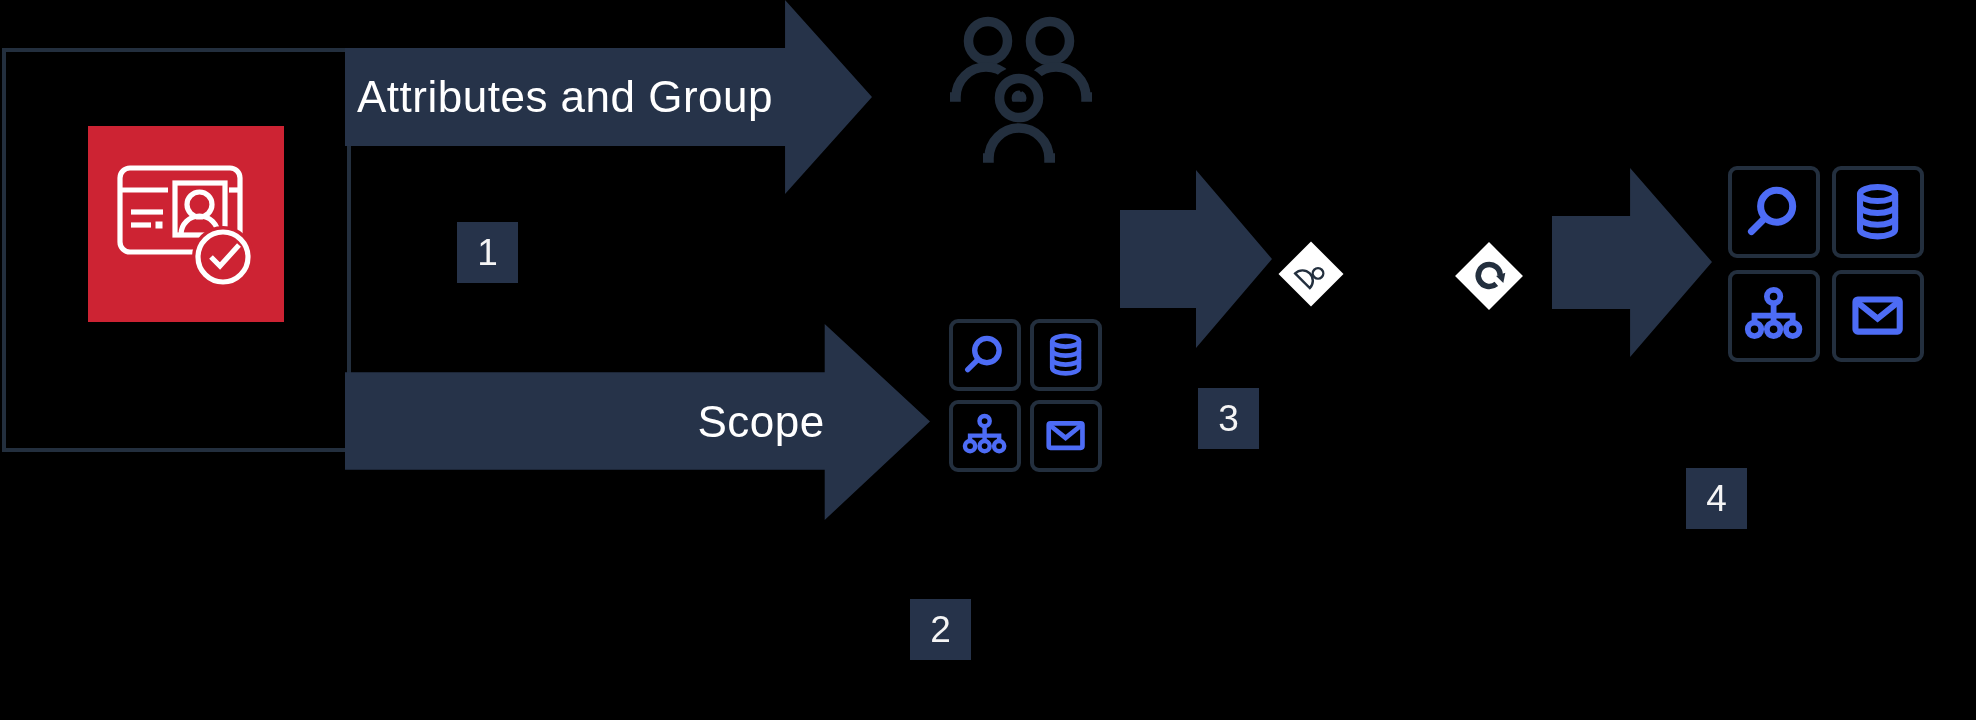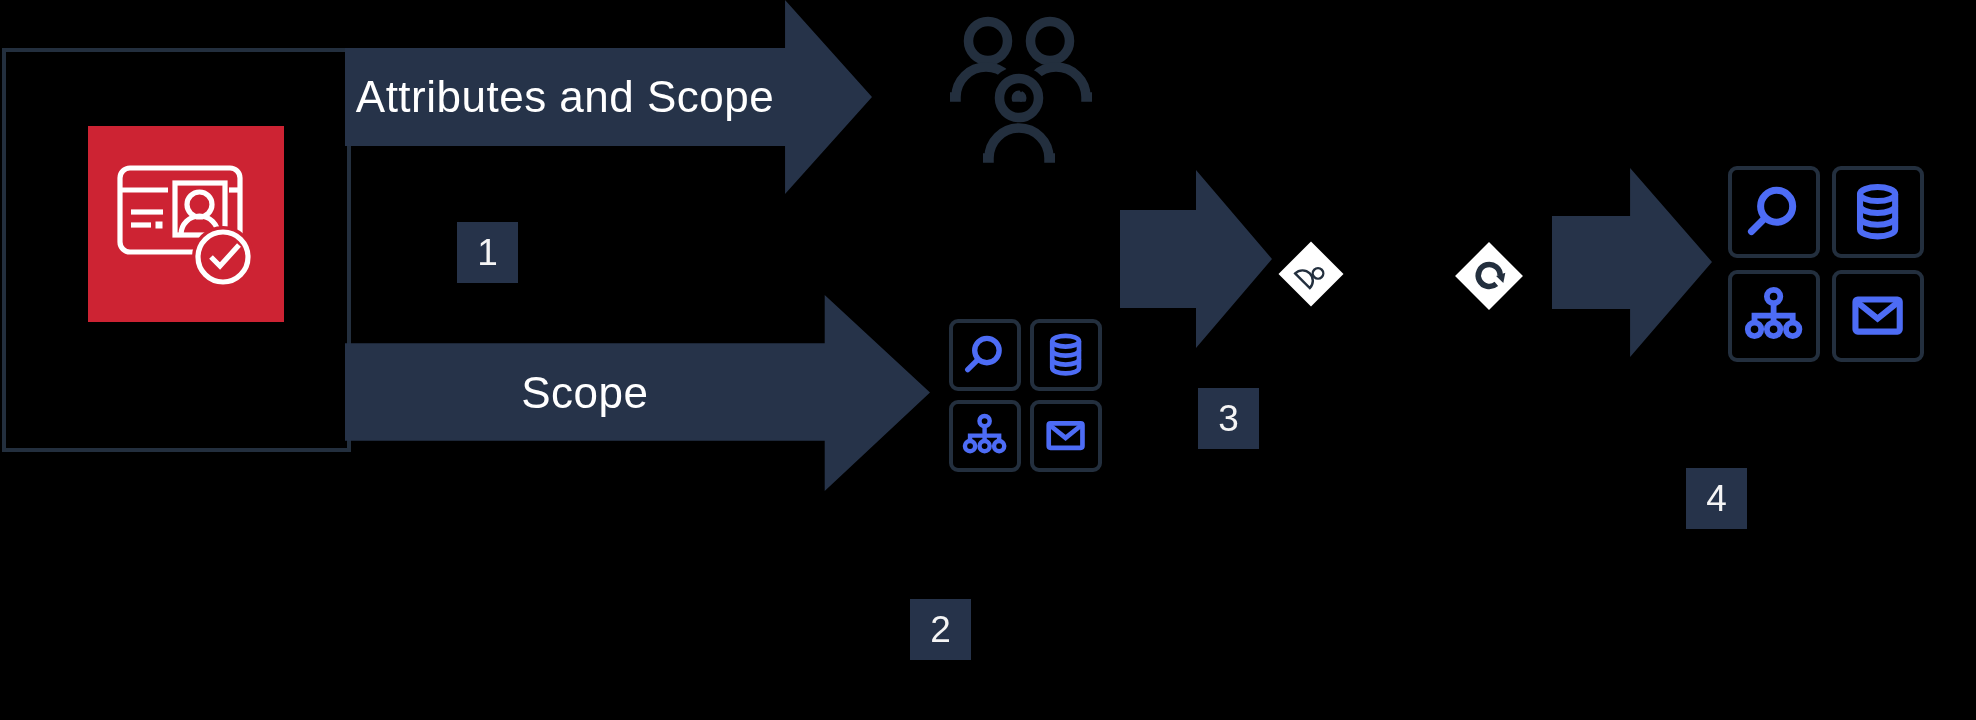--- a/index.html
+++ b/index.html
@@ -19,22 +19,23 @@
   .red-icon svg{position:absolute;inset:0;}
   
   .arrow{position:absolute;background:#263349;display:flex;align-items:center;justify-content:center;}
   .arrow .arrow-label{color:#fff;font-size:44px;font-weight:400;letter-spacing:.5px;white-space:nowrap;}
   .arrow1{
     left:345px;top:0;width:527px;height:194px;
     clip-path:polygon(0% 24.7%,83.5% 24.7%,83.5% 0%,100% 50%,83.5% 100%,83.5% 75.3%,0% 75.3%);
   }
   .arrow1 .arrow-label{padding-right:16.5%;}
   .arrow2{
-    left:345px;top:295px;width:585px;height:196px;
+    left:345px;top:324px;width:585px;height:196px;
     clip-path:polygon(0% 24.6%,82% 24.6%,82% 0%,100% 49.7%,82% 100%,82% 74.4%,0% 74.4%);
+    justify-content:flex-end;
   }
   .arrow2 .arrow-label{padding-right:18%;}
   .arrowA{
     left:1120px;top:170px;width:152px;height:178px;
     clip-path:polygon(0% 22.5%,50% 22.5%,50% 0%,100% 50%,50% 100%,50% 77.5%,0% 77.5%);
   }
   .arrowB{
     left:1552px;top:168px;width:160px;height:189px;
     clip-path:polygon(0% 25.4%,48.8% 25.4%,48.8% 0%,100% 49.7%,48.8% 100%,48.8% 74.6%,0% 74.6%);
   }
@@ -89,21 +90,21 @@
         </g>
         <rect x="67.5" y="95.5" width="7" height="7" fill="#ffffff"></rect>
         <circle cx="135" cy="131" r="31" fill="#cd2333"></circle>
         <circle cx="135" cy="131" r="25" fill="#cd2333" stroke="#ffffff" stroke-width="5.2"></circle>
         <path d="M123,131 l9,9 l19,-21" fill="none" stroke="#ffffff" stroke-width="5.2"></path>
       </svg>
     </div>
   </div>
 
   <div class="arrow arrow1">
-    <span class="arrow-label">Attributes and Scope</span>
+    <span class="arrow-label">Attributes and Group</span>
   </div>
 
   <svg class="users" viewBox="0 0 150 150">
     <g fill="none" stroke="#232f3e" stroke-width="9.5">
       <circle cx="42" cy="27" r="19.5"></circle>
       <circle cx="104" cy="27" r="19.5"></circle>
       <path d="M4,83 h6 a30,30 0 0 1 60,0 h6"></path>
       <path d="M74,83 h6 a30,30 0 0 1 60,0 h6"></path>
     </g>
     <g fill="none" stroke="#000000" stroke-width="24">

